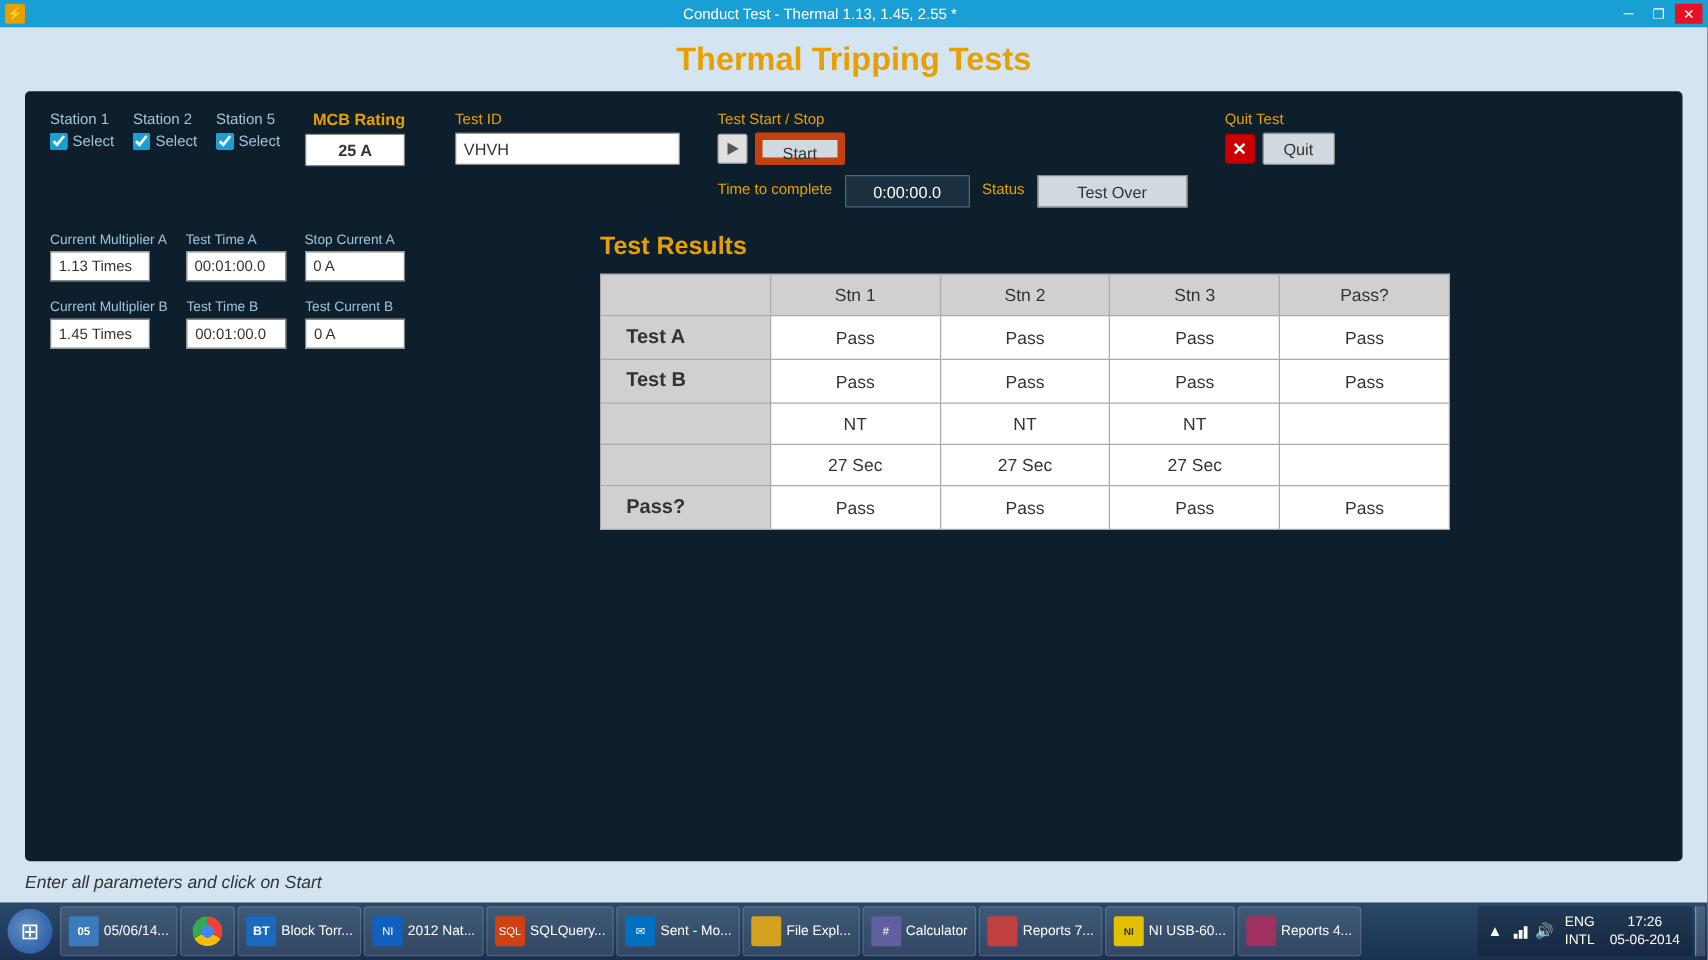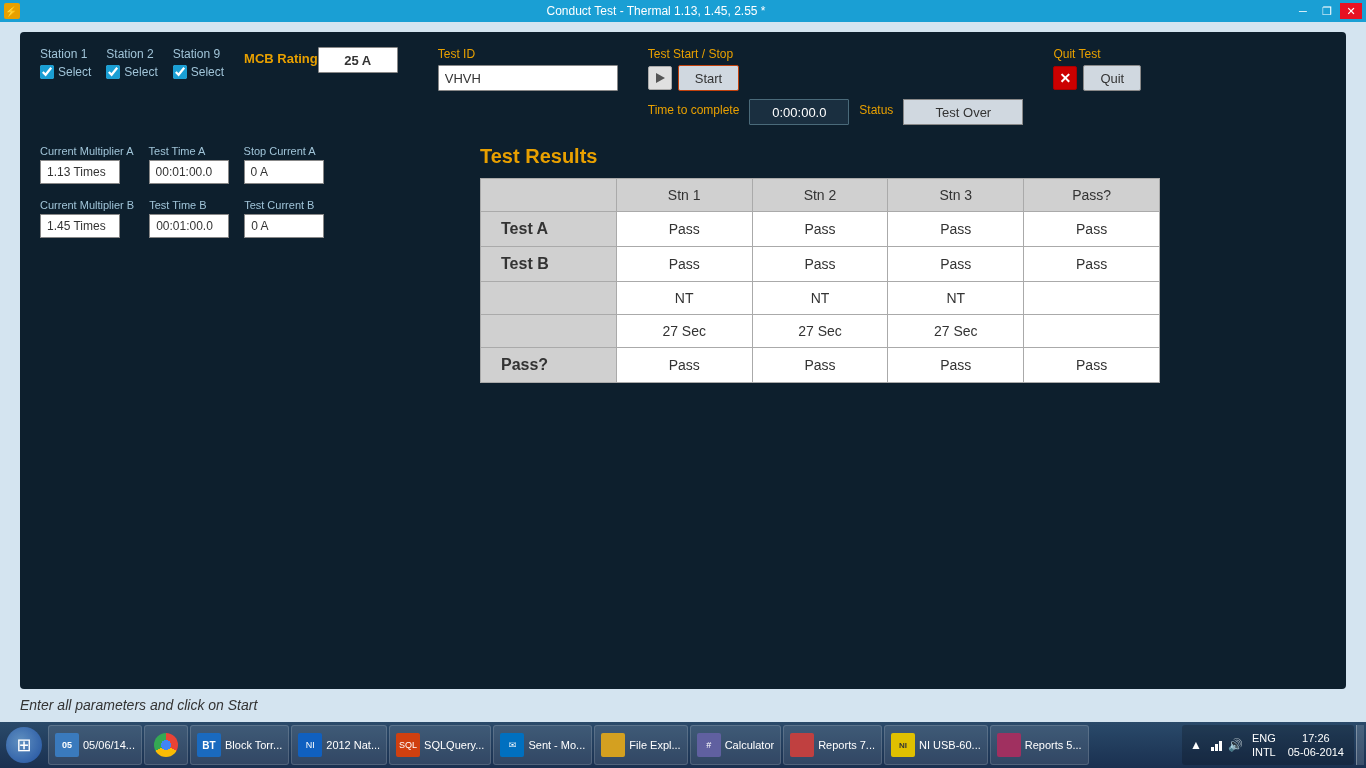--- a/index.html
+++ b/index.html
@@ -126,22 +126,22 @@
       accent-color: #1a9fd4;
     }
 
     .checkbox-label {
       color: #a0c4d8;
       font-size: 12px;
     }
 
     .mcb-rating-group {
       display: flex;
-      flex-direction: row;
-      align-items: center;
+      flex-direction: column;
+      align-items: flex-end;
     }
 
     .mcb-rating-label {
       color: #e8a000;
       font-size: 13px;
       font-weight: bold;
       margin-bottom: 4px;
     }
 
     .mcb-input {
@@ -199,21 +199,21 @@
       height: 24px;
       display: flex;
       align-items: center;
       justify-content: center;
       cursor: pointer;
       border-radius: 2px;
     }
 
     .start-btn {
       background: #d0d8e0;
-      border: 1px solid #c2410c;
+      border: 6px solid #c2410c;
       color: #333;
       font-size: 13px;
       padding: 3px 16px;
       height: 26px;
       cursor: pointer;
       border-radius: 2px;
     }
 
     .quit-test-group {
       display: flex;
@@ -528,20 +528,21 @@
   </div>
   <span class="title-bar-text">Conduct Test - Thermal 1.13, 1.45, 2.55 *</span>
   <div class="title-bar-controls">
     <button class="title-btn">─</button>
     <button class="title-btn">❐</button>
     <button class="title-btn close">✕</button>
   </div>
 </div>
 
 <div class="main-area">
+  <div class="page-title">Thermal Tripping Tests</div>
 
   <div class="dark-panel">
 
     <div class="top-controls">
 
       <div class="stations-group">
         <div class="station-col">
           <span class="station-label">Station 1</span>
           <div class="checkbox-row">
             <input type="checkbox" checked="" style="">
@@ -549,21 +550,21 @@
           </div>
         </div>
         <div class="station-col">
           <span class="station-label">Station 2</span>
           <div class="checkbox-row">
             <input type="checkbox" checked="" style="">
             <span class="checkbox-label">Select</span>
           </div>
         </div>
         <div class="station-col">
-          <span class="station-label">Station 9</span>
+          <span class="station-label">Station 5</span>
           <div class="checkbox-row">
             <input type="checkbox" checked="" style="">
             <span class="checkbox-label">Select</span>
           </div>
         </div>
       </div>
 
       <div class="mcb-rating-group">
         <span class="mcb-rating-label">MCB Rating</span>
         <input class="mcb-input text-input" type="text" value="25 A" style="">
@@ -747,21 +748,21 @@
     <span class="taskbar-btn-label">Reports 7...</span>
   </div>
 
   <div class="taskbar-btn">
     <div class="tb-icon-ni">NI</div>
     <span class="taskbar-btn-label">NI USB-60...</span>
   </div>
 
   <div class="taskbar-btn">
     <div style="width:24px;height:24px;background:#a03060;border-radius:2px;"></div>
-    <span class="taskbar-btn-label">Reports 5...</span>
+    <span class="taskbar-btn-label">Reports 4...</span>
   </div>
 
   <div class="taskbar-spacer"></div>
 
   <div class="system-tray">
     <div class="tray-icon">▲</div>
     <div class="tray-icon">
       <svg width="16" height="16" viewBox="0 0 16 16">
           <rect x="3" y="10" width="3" height="4" fill="white"></rect>
           <rect x="7" y="7" width="3" height="7" fill="white"></rect>

